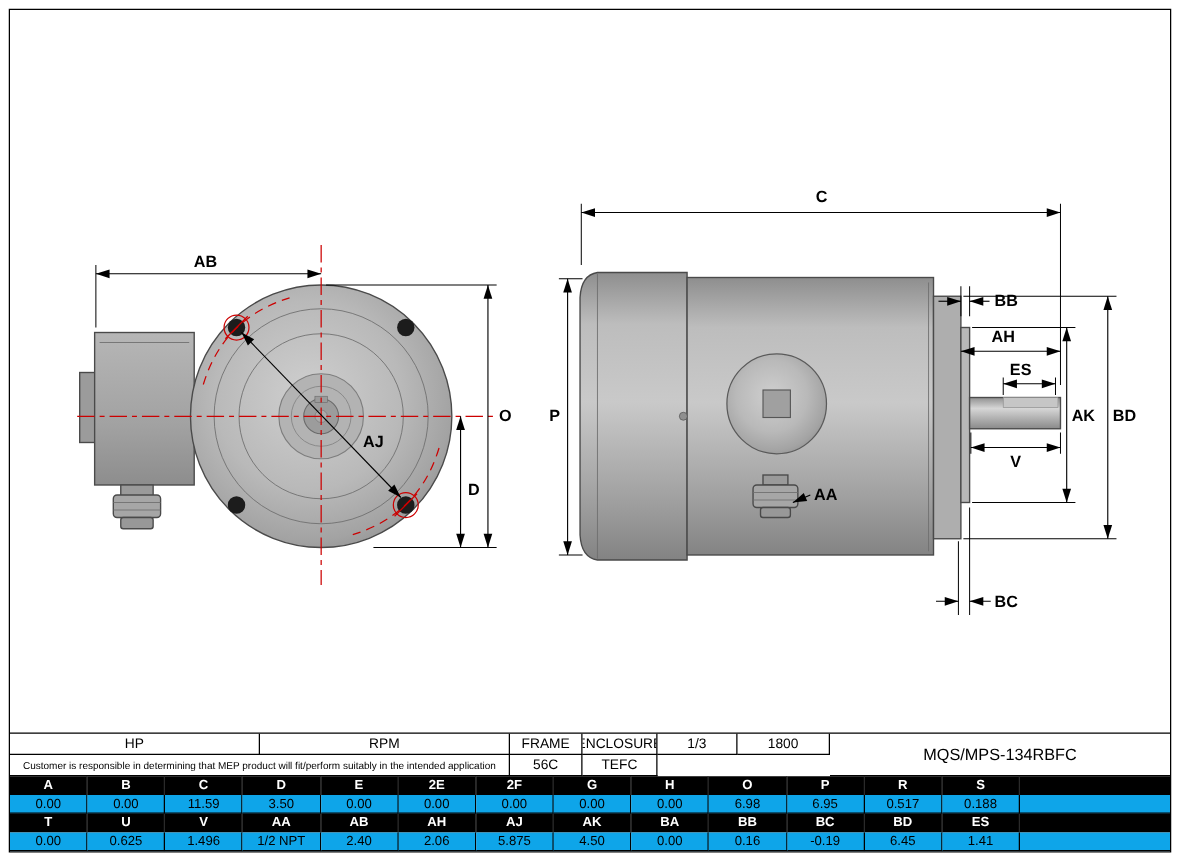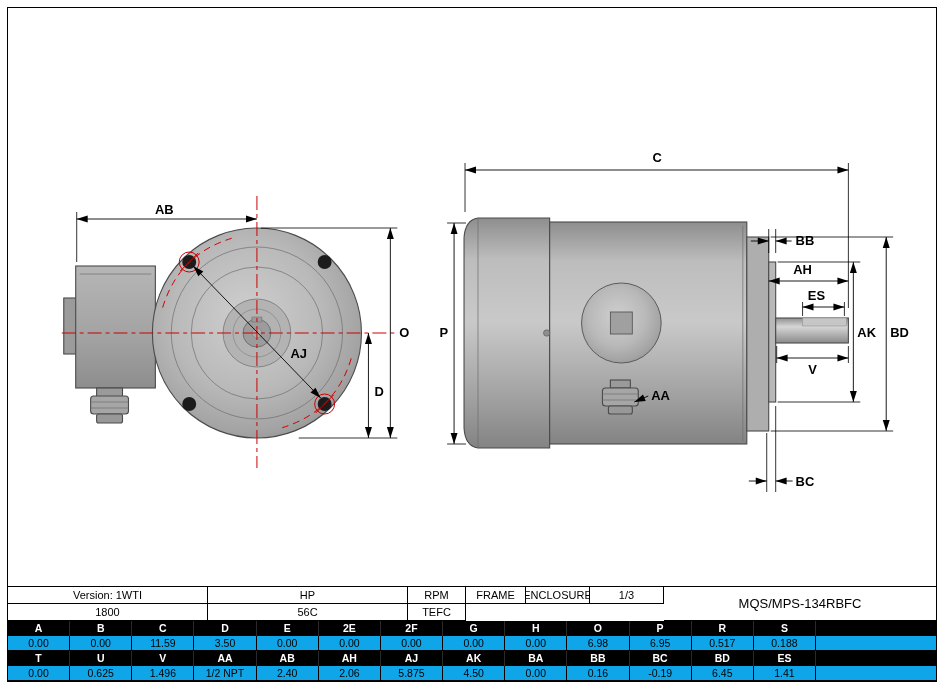--- a/index.html
+++ b/index.html
@@ -224,26 +224,26 @@
             <line x1="779" y1="406" x2="779" y2="492" class="ext"></line>
             <line x1="752" y1="481" x2="770" y2="481" class="dim" marker-end="url(#arr)"></line>
             <line x1="796" y1="481" x2="779" y2="481" class="dim" marker-end="url(#arr)"></line>
             <text class="lbl" x="799" y="486" text-anchor="start">BC</text>
           </g>
         </g>
       </svg>
     </div>
 
     <div class="title-block">
-      <div class="tb-cell">Version: 1WTI</div>
       <div class="tb-cell tb-bold">HP</div>
       <div class="tb-cell tb-bold">RPM</div>
       <div class="tb-cell tb-bold">FRAME</div>
       <div class="tb-cell tb-bold">ENCLOSURE</div>
       <div class="tb-cell tb-part">MQS/MPS-134RBFC</div>
+      <div class="tb-cell tb-disclaimer">Customer is responsible in determining that MEP product will fit/perform suitably in the intended application</div>
       <div class="tb-cell">1/3</div>
       <div class="tb-cell">1800</div>
       <div class="tb-cell">56C</div>
       <div class="tb-cell">TEFC</div>
     </div>
 
     <div class="dim-grid">
 
       <div class="dh">A</div>
       <div class="dh">B</div>

